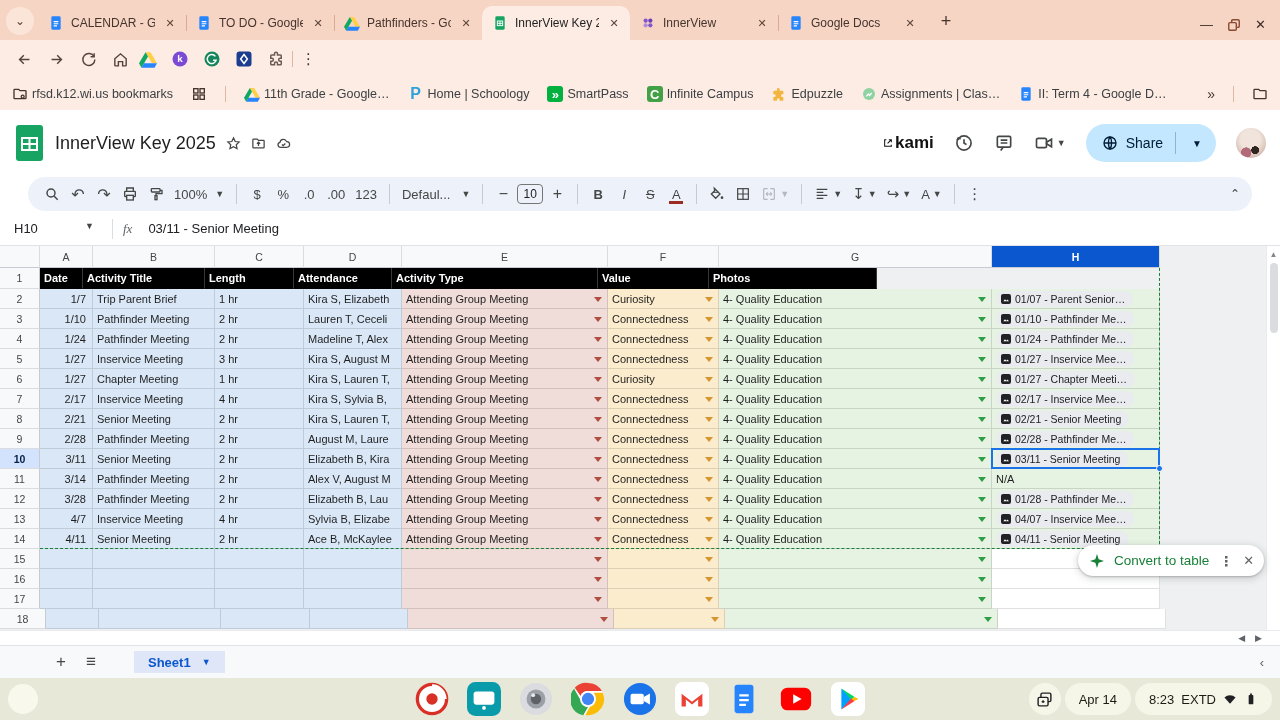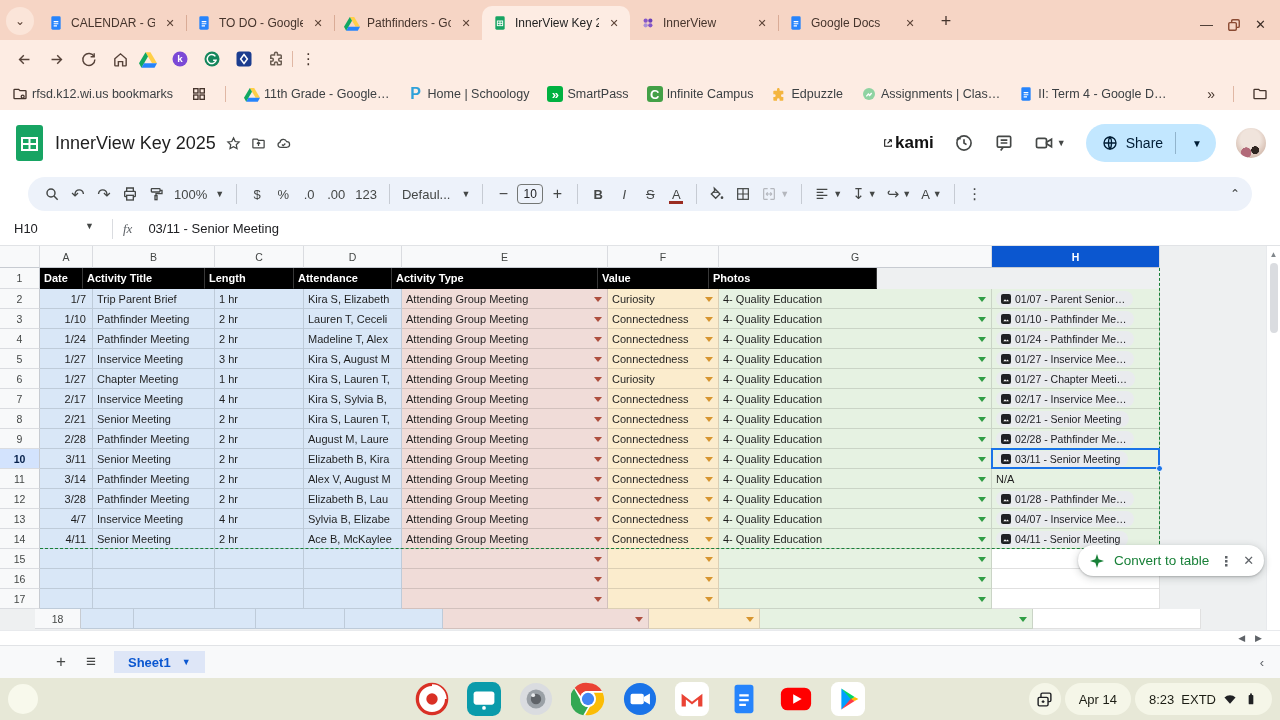--- a/index.html
+++ b/index.html
@@ -107,21 +107,21 @@
 .vthumb{width:8px;height:70px;border-radius:4px;background:#dadce0}
 .convertpill{position:absolute;left:1078px;top:299px;height:31px;background:#fff;border-radius:16px;box-shadow:0 1px 2px rgba(60,64,67,.3),0 2px 6px 2px rgba(60,64,67,.15);display:flex;align-items:center;gap:10px;padding:0 10px 0 12px;z-index:6}
 .convertpill .clabel{color:#188038;font-size:13.5px;font-weight:500;white-space:nowrap}
 .convertpill svg{width:14px;height:14px}
 .cdots{color:#5f6368;font-size:14px;font-weight:700}
 .cclose{color:#5f6368;font-size:13px}
 
 .hscroll{height:15px;background:#fff;border-top:1px solid #e8eaed;display:flex;align-items:center;justify-content:flex-end;gap:10px;padding-right:18px;font-size:9px;color:#5f6368}
 .sheetbar{height:33px;background:#f8f9fa;border-top:1px solid #e1e3e6;display:flex;align-items:center;padding-left:46px}
 .sbtn{width:30px;display:flex;align-items:center;justify-content:center;color:#444746;font-size:17px}
-.sheettab{margin-left:8px;height:22px;background:#dee6f7;display:flex;align-items:center;gap:8px;padding:0 14px;color:#0b57d0;font-weight:700;font-size:13px}
+.sheettab{margin-left:28px;height:22px;background:#dee6f7;display:flex;align-items:center;gap:8px;padding:0 14px;color:#0b57d0;font-weight:700;font-size:13px}
 .sheettab .caret{color:#0b57d0}
 .sbright{margin-left:auto;padding-right:16px;color:#5f6368;font-size:13px}
 
 .shelf{height:42px;background:#e7e8d7;display:flex;align-items:center;padding:0 8px;position:relative}
 .launcher{width:30px;height:30px;border-radius:50%;background:#f8f9ec;flex:none}
 .shelfapps{position:absolute;left:50%;transform:translateX(-50%);display:flex;align-items:center;gap:18px}
 .appicon{width:34px;height:34px;display:flex}
 .appicon svg{width:34px;height:34px}
 .shelfright{margin-left:auto;display:flex;align-items:center;gap:4px}
 .traycircle{width:32px;height:32px;border-radius:50%;background:#f5f6e8;display:flex;align-items:center;justify-content:center}
@@ -811,21 +811,21 @@
           <div class="gcell blue" style="width: 53px;"></div>
           <div class="gcell blue" style="width: 122px;"></div>
           <div class="gcell blue" style="width: 89px;"></div>
           <div class="gcell blue" style="width: 98px;"></div>
           <div class="gcell pink dd ddr" style="width: 206px;"></div>
           <div class="gcell cream dd ddo" style="width: 111px;"></div>
           <div class="gcell green dd ddg" style="width: 273px;"></div>
           <div class="gcell white" style="width: 168px;"></div>
         </div>
         <div class="grow" style="height: 20px;">
-          <div class="gcell gut" style="width: 46px; margin-left: 35px;">18</div>
+          <div class="gcell gut" style="width: 46px;">18</div>
           <div class="gcell blue" style="width: 53px;"></div>
           <div class="gcell blue" style="width: 122px;"></div>
           <div class="gcell blue" style="width: 89px;"></div>
           <div class="gcell blue" style="width: 98px;"></div>
           <div class="gcell pink dd ddr" style="width: 206px;"></div>
           <div class="gcell cream dd ddo" style="width: 111px;"></div>
           <div class="gcell green dd ddg" style="width: 273px;"></div>
           <div class="gcell white" style="width: 168px;"></div>
         </div>
       </div>

